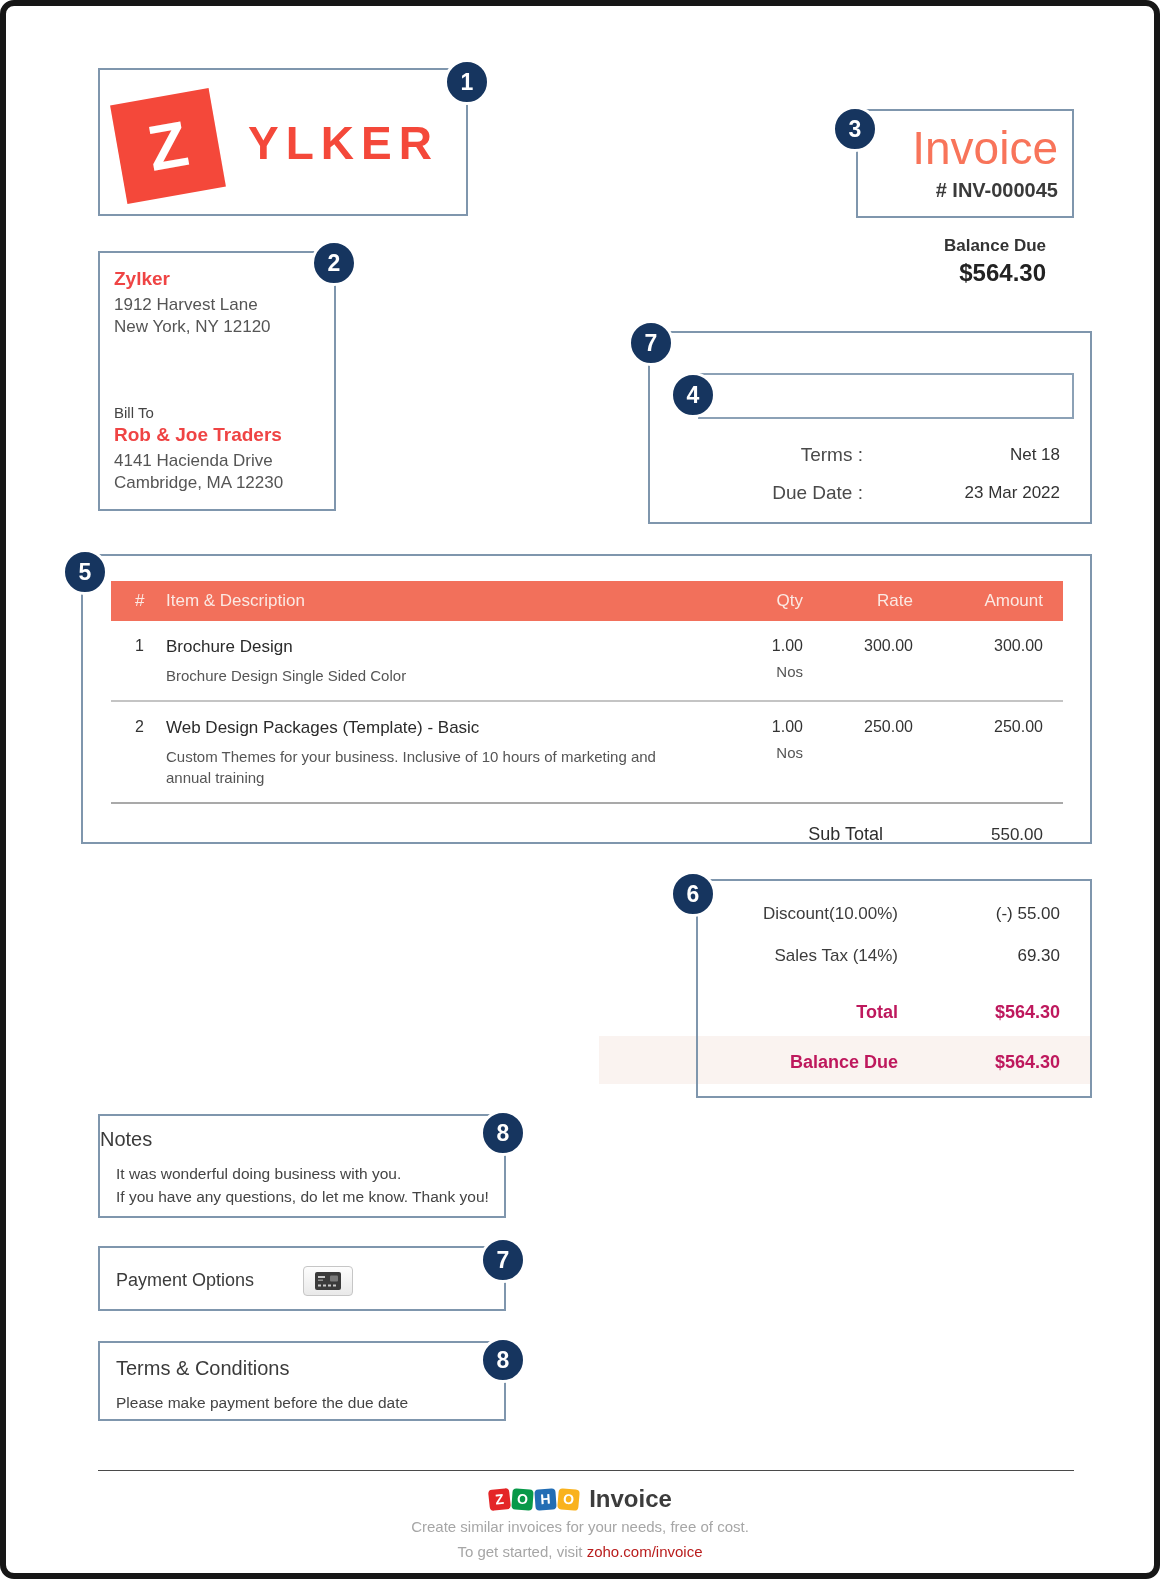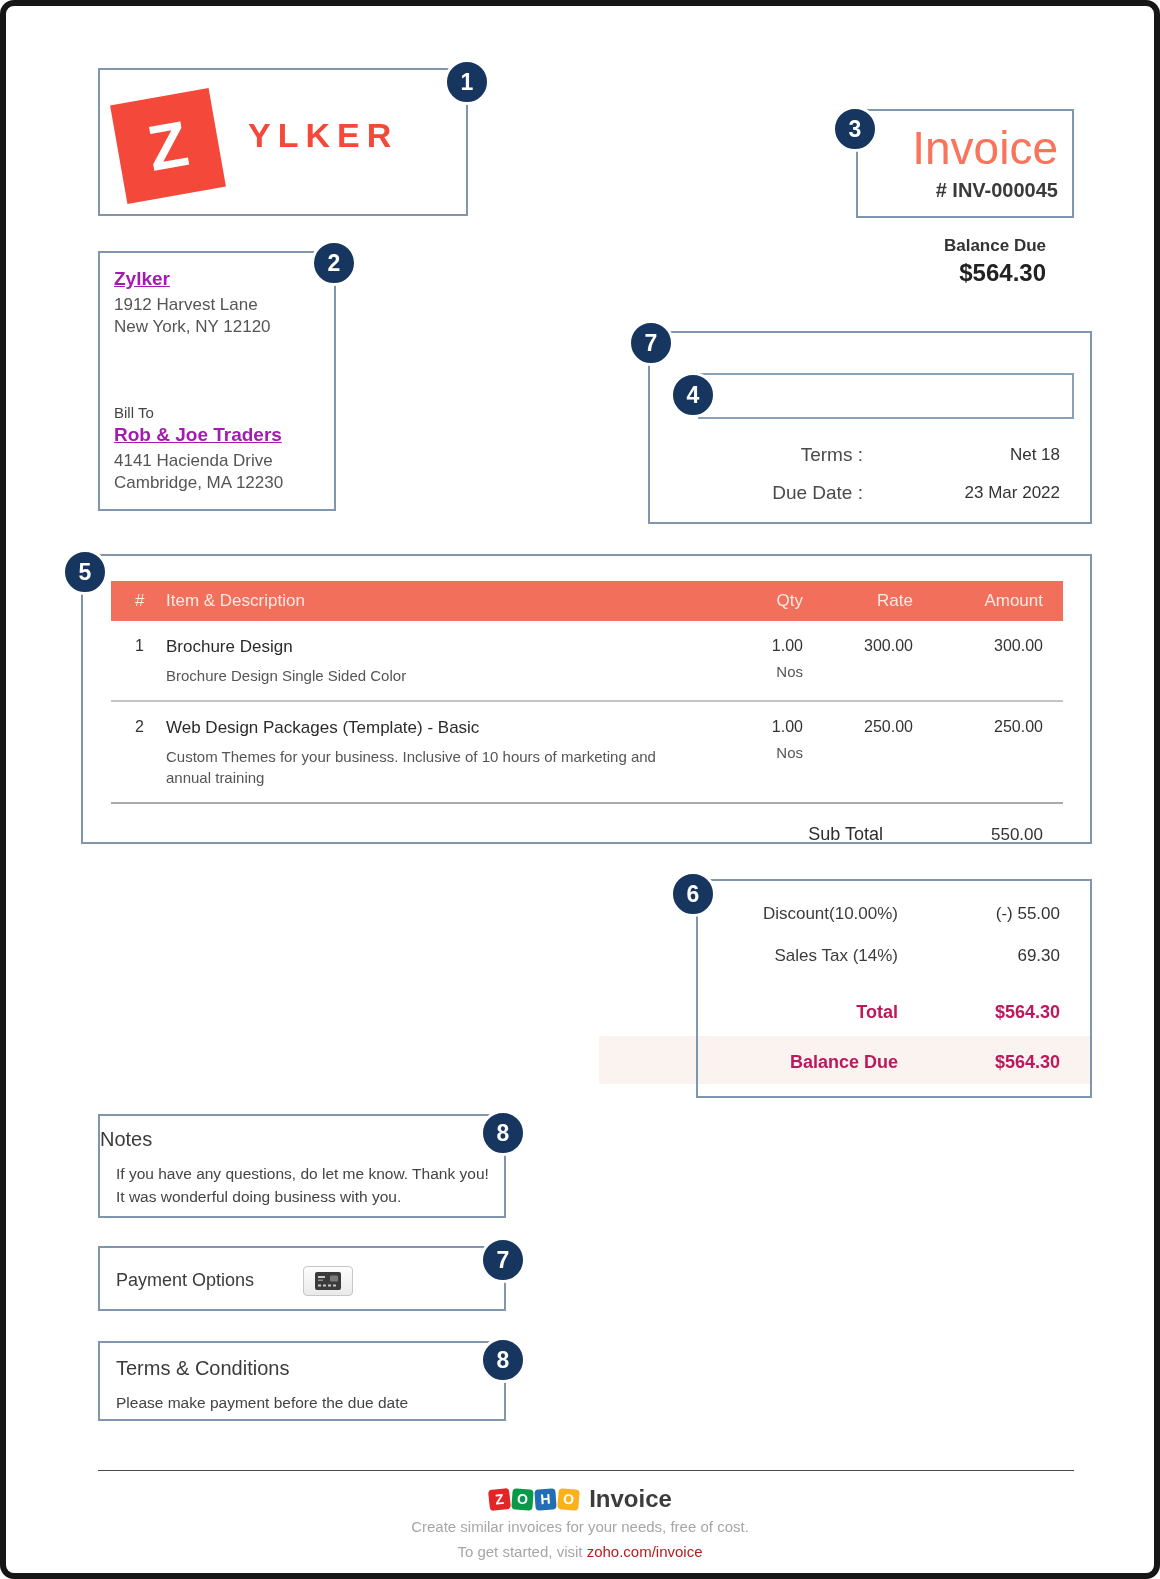--- a/index.html
+++ b/index.html
@@ -24,34 +24,34 @@
 
   
   .logo-square {
     position:absolute; left:18px; top:26px; width:100px; height:100px;
     background:#F4483A; transform:rotate(-10deg);
     display:flex; align-items:center; justify-content:center;
     color:#fff; font-size:64px; font-weight:700;
   }
   .logo-word {
     position:absolute; left:148px; top:46px;
-    color:#F4483A; font-size:34px; font-weight:800; letter-spacing:7px;
+    color:#F4483A; font-size:46px; font-weight:800; letter-spacing:7px;
   }
 
   
   .inv-title { position:absolute; right:14px; top:10px; font-size:46px; color:#F8745A; }
   .inv-number { position:absolute; right:14px; top:68px; font-size:20px; font-weight:700; color:#3A3A3A; }
 
   .balance-top { position:absolute; right:108px; top:230px; text-align:right; }
   .balance-top .lbl { font-size:17px; font-weight:700; color:#333; }
   .balance-top .val { font-size:24px; font-weight:700; color:#222; margin-top:3px; }
 
   
   .addr { position:absolute; left:108px; top:262px; width:210px; }
-  .addr .name { font-size:19px; font-weight:700; color:#a21caf; margin-bottom:4px;text-decoration:underline; }
+  .addr .name { font-size:19px; font-weight:700; color:#ef4444; margin-bottom:4px; }
   .addr .line { font-size:17px; color:#555; line-height:22px; }
   .billto { margin-top:66px; }
   .billto .cap { font-size:15px; color:#444; margin-bottom:3px; }
 
   
   .det-row { position:absolute; left:0; width:410px; display:flex; align-items:center; }
   .det-row .dl { width:213px; text-align:right; font-size:19px; color:#4A4A4A; }
   .det-row .dv { flex:1; text-align:right; font-size:17px; color:#333; }
 
   
@@ -222,22 +222,22 @@
     <div class="tot-row bold" style="top:160px; height:42px;">
       <div class="tl">Balance Due</div>
       <div class="tv">$564.30</div>
     </div>
   </div>
   <div class="badge" style="left:664px; top:865px;">6</div>
 
   <div class="anno-box" style="left:92px; top:1108px; width:408px; height:104px;">
     <div class="sec-title abs" style="left:0; top:12px;">Notes</div>
     <div class="sec-body abs" style="left:16px; top:46px; width:380px;">
+      <div>It was wonderful doing business with you.</div>
       <div>If you have any questions, do let me know. Thank you!</div>
-      <div>It was wonderful doing business with you.</div>
     </div>
   </div>
   <div class="badge" style="left:474px; top:1104px;">8</div>
 
   <div class="anno-box" style="left:92px; top:1240px; width:408px; height:65px;">
     <div class="sec-title abs" style="left:16px; top:22px; font-size:18px;">Payment Options</div>
     <div class="pay-btn">
       <svg width="26" height="18" viewBox="0 0 26 18">
         <rect x="0" y="0" width="26" height="18" rx="2" fill="#3B3B3B"></rect>
         <rect x="3" y="4" width="7" height="2" fill="#C9C9C9"></rect>

